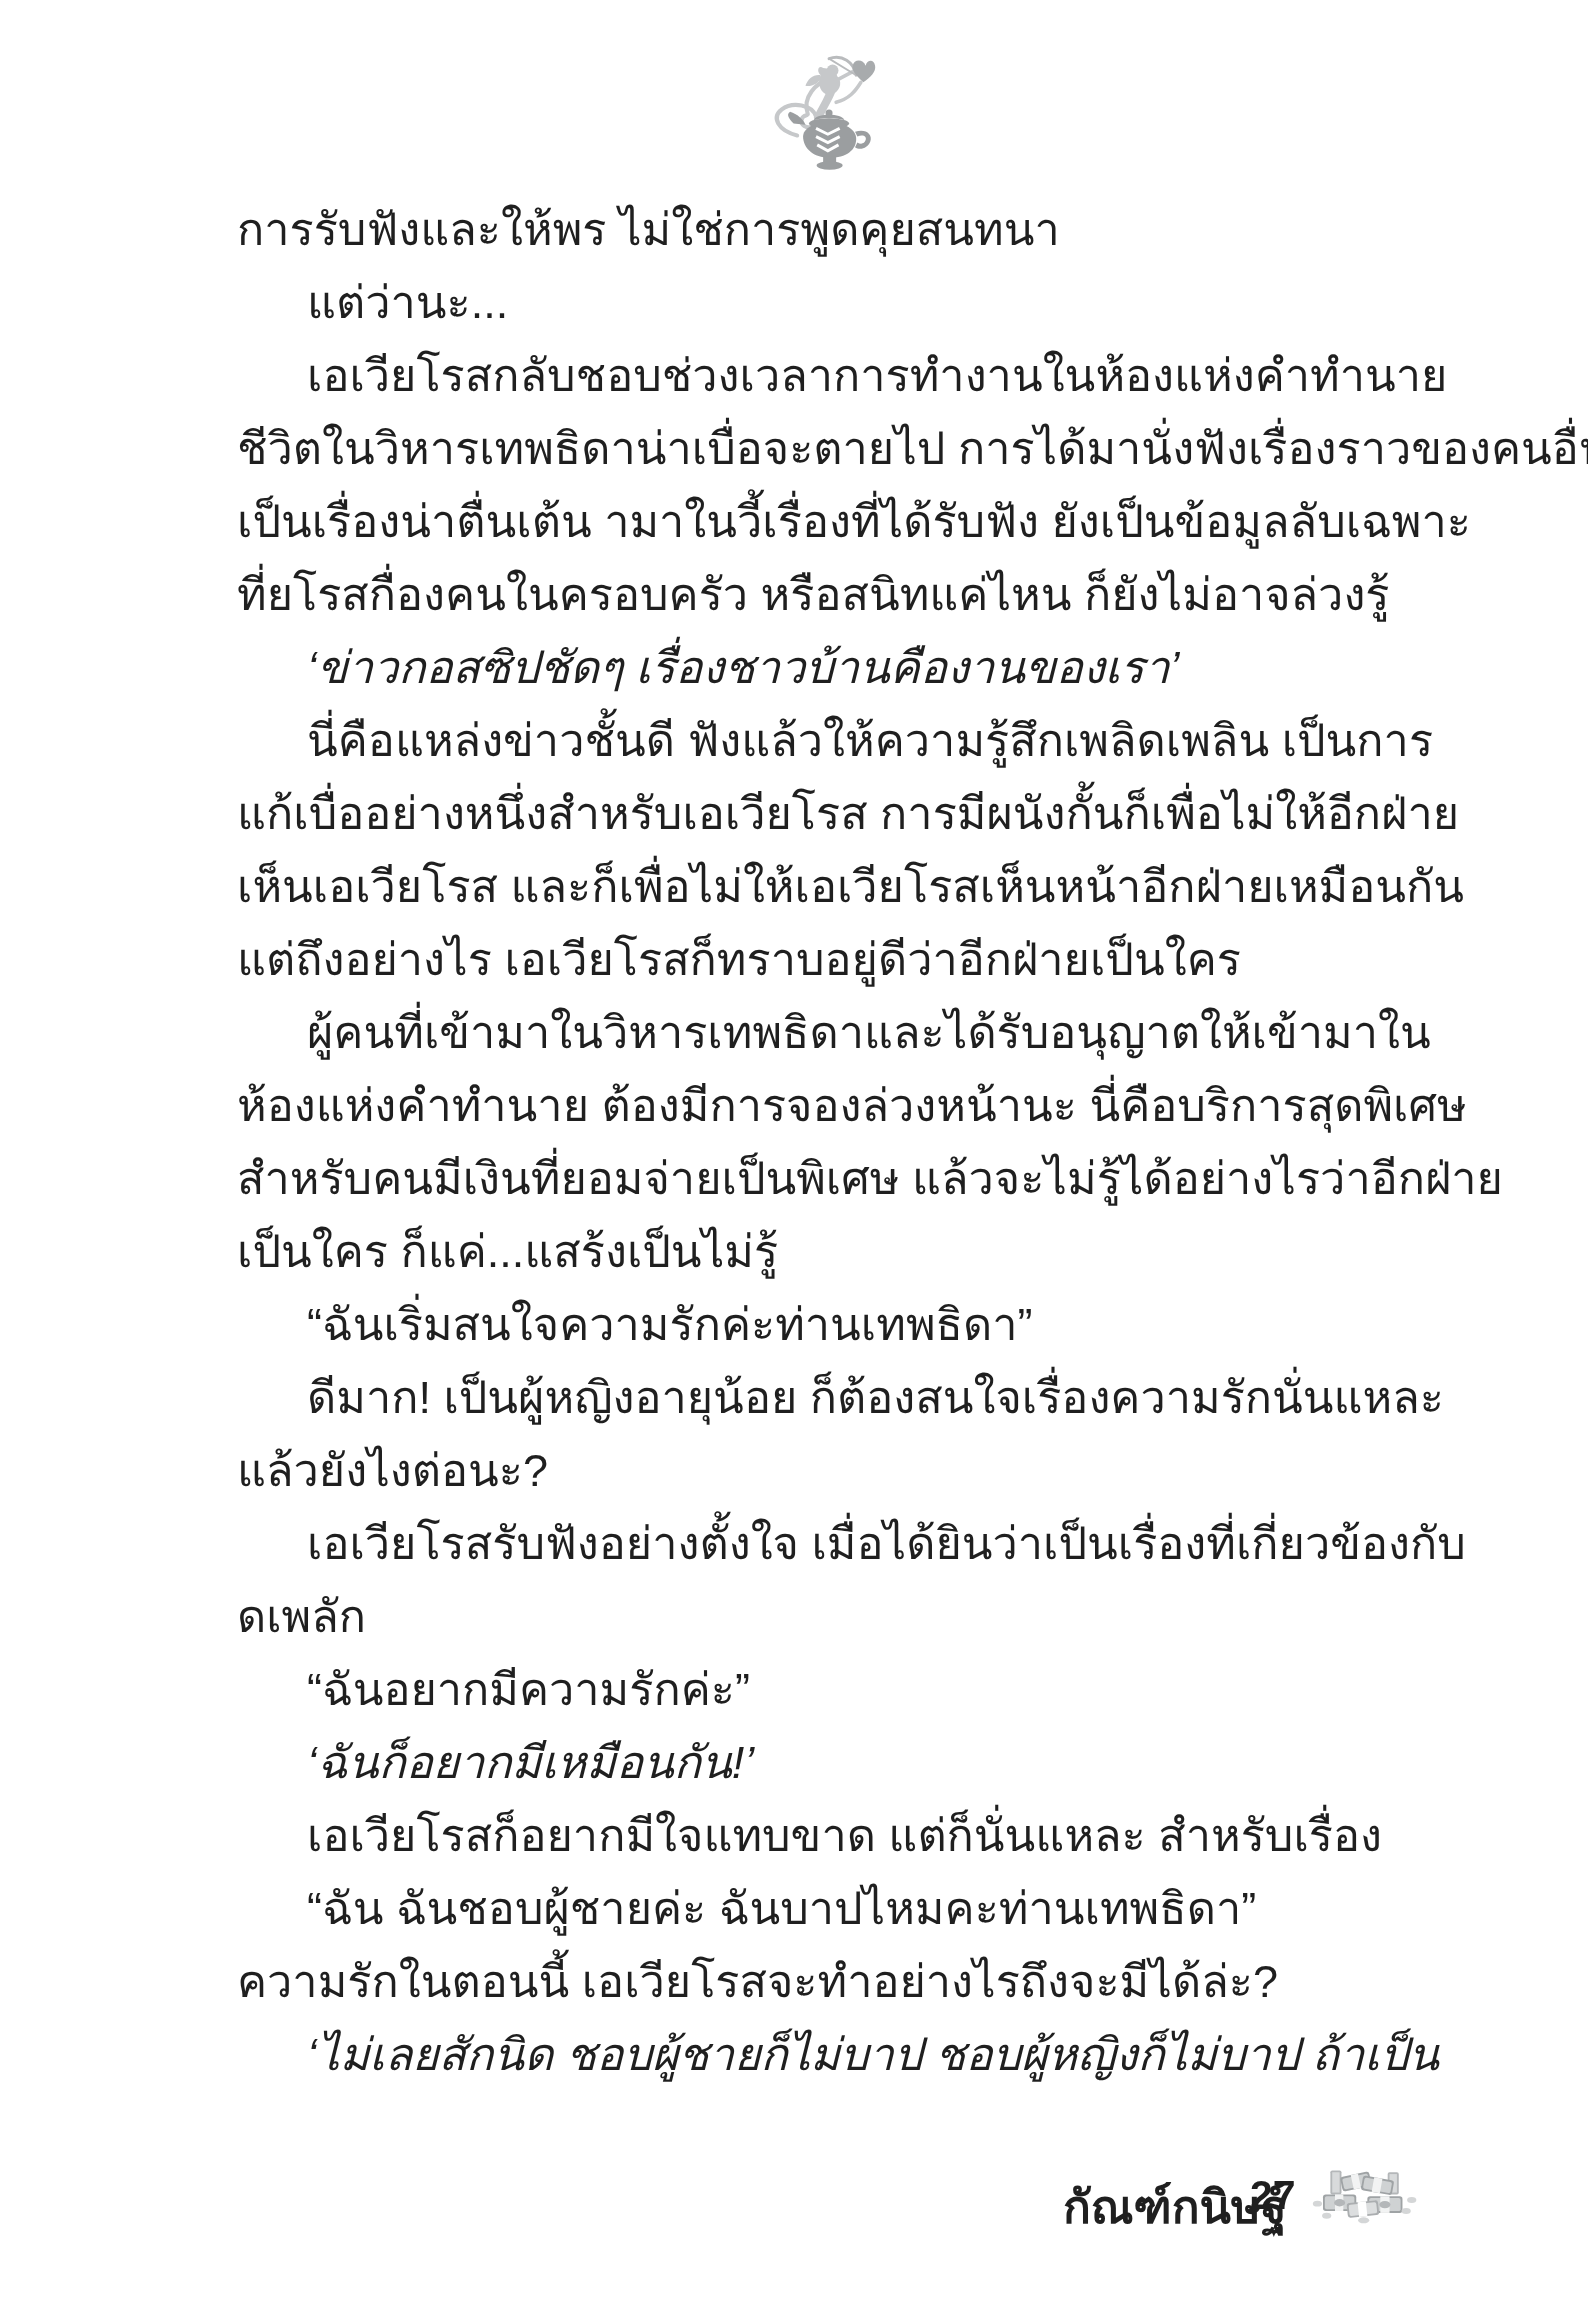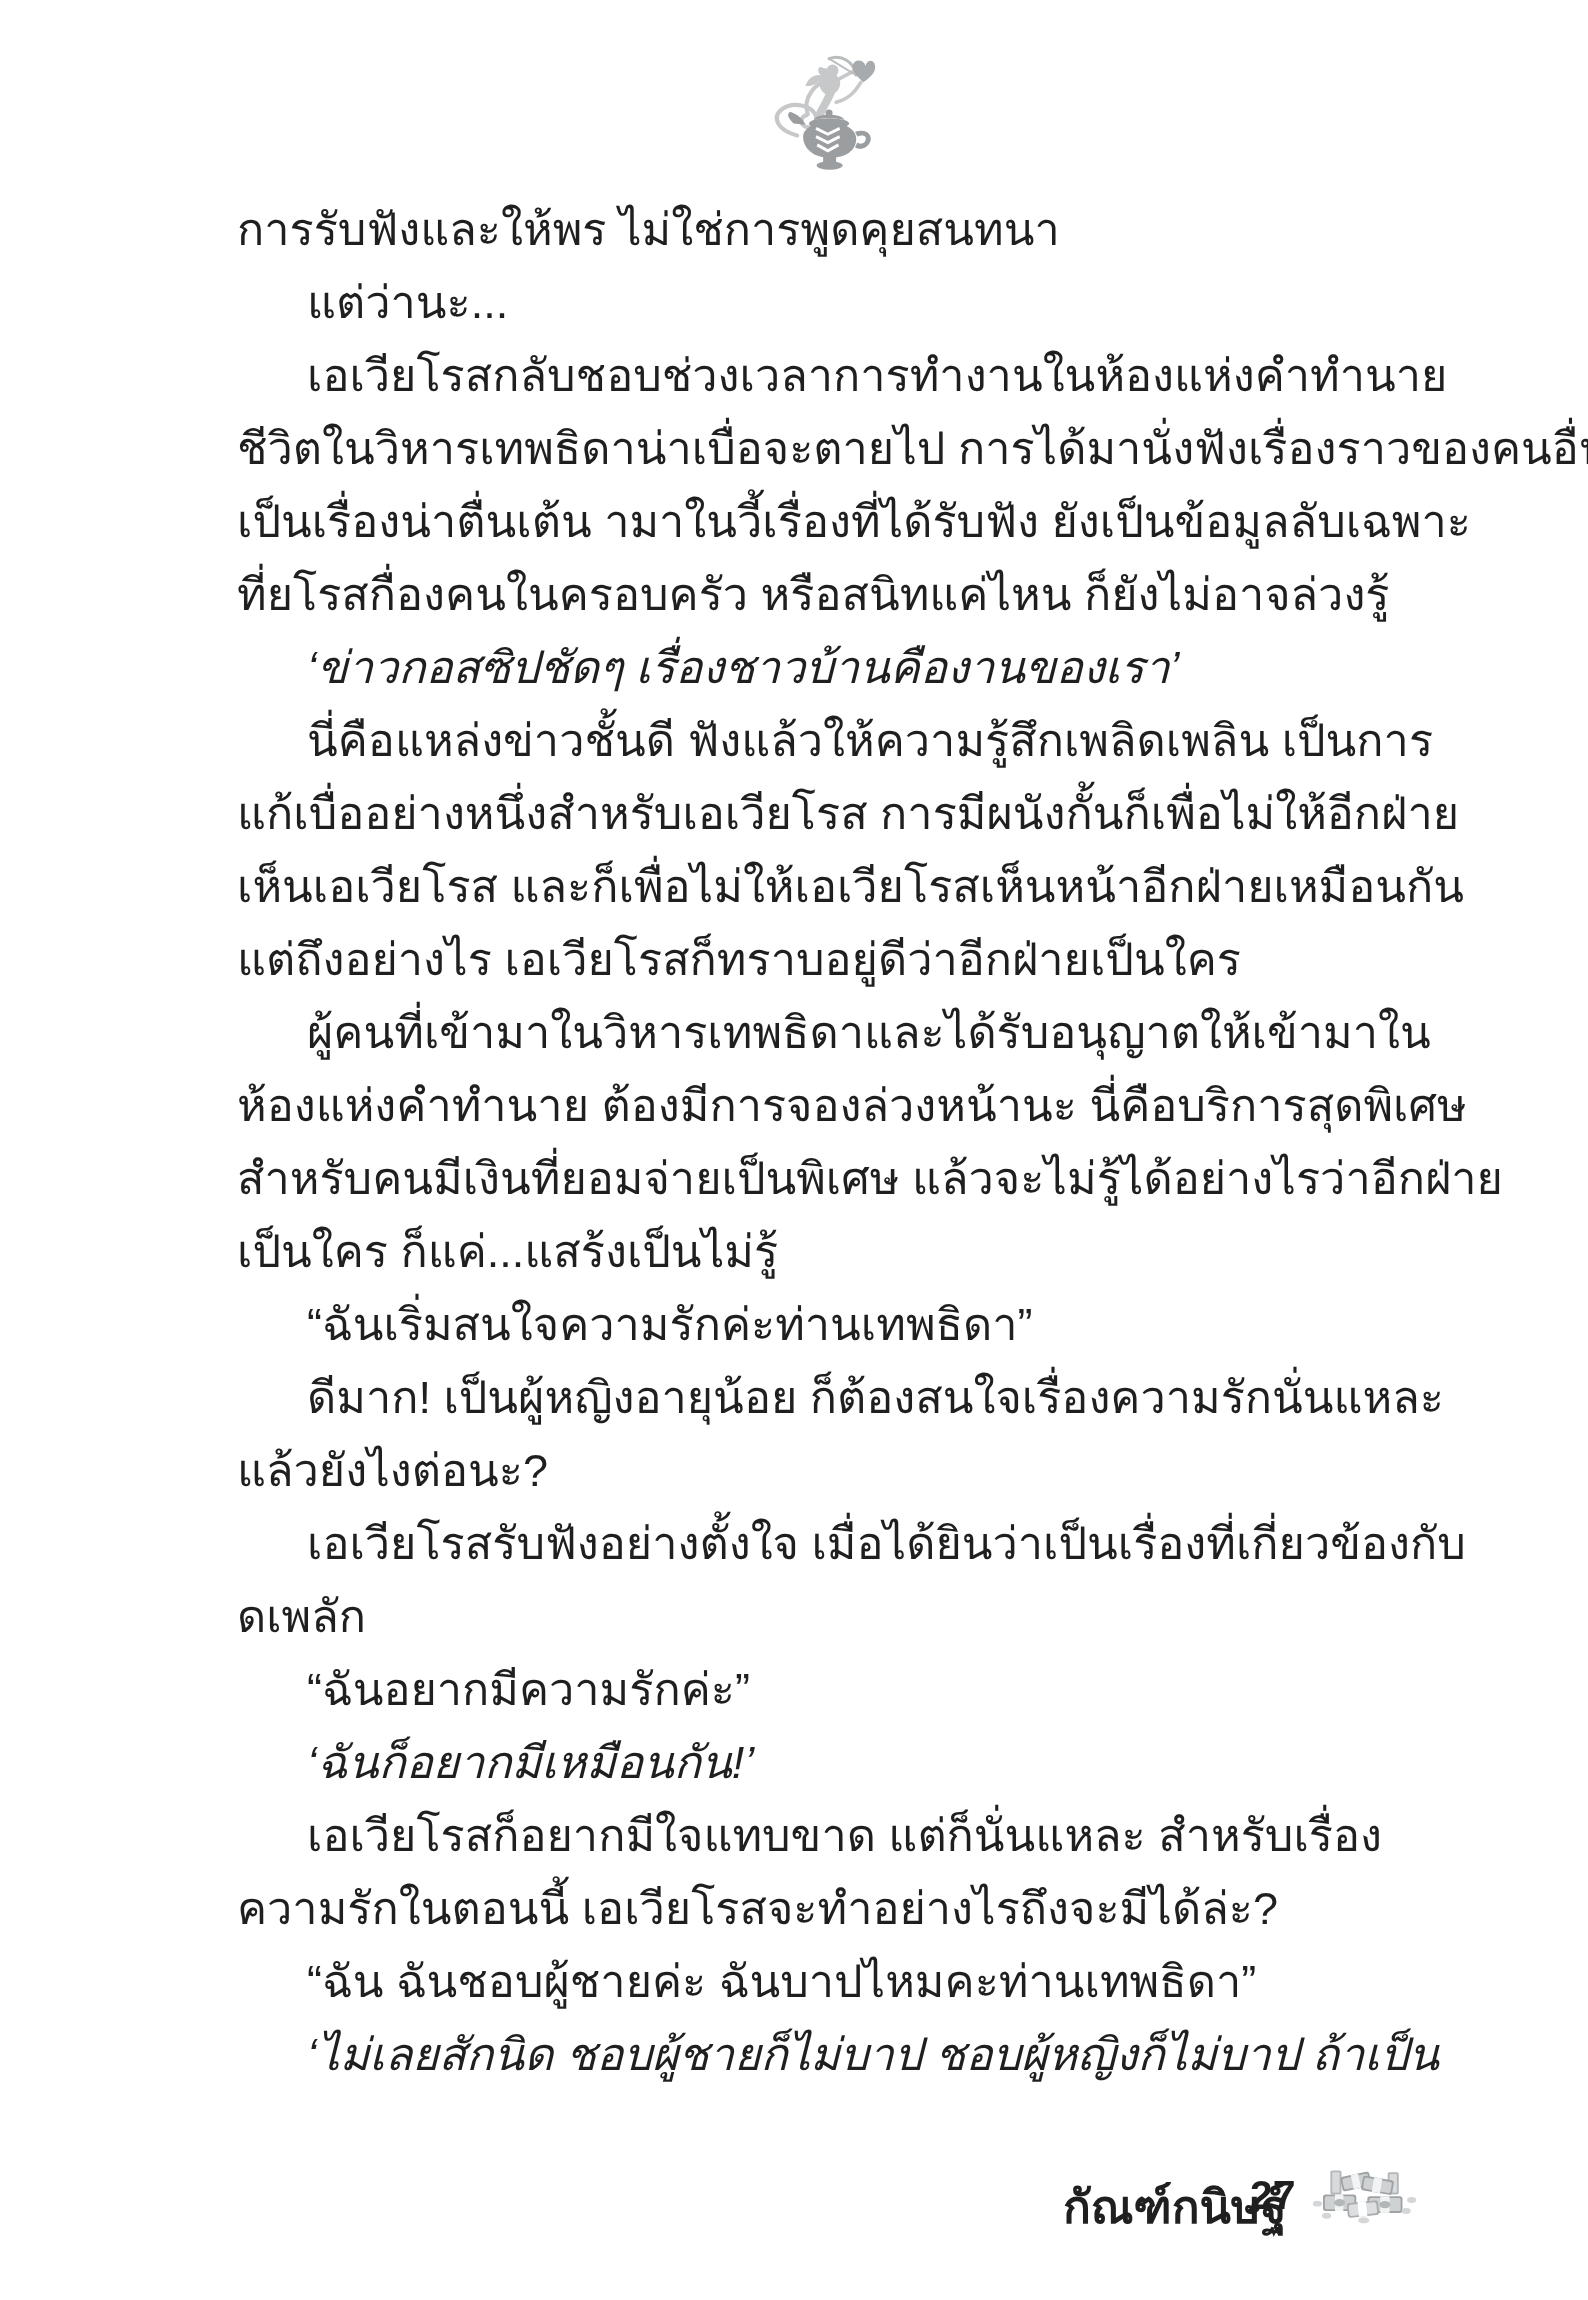--- a/index.html
+++ b/index.html
@@ -84,22 +84,22 @@
   <div class="line">สำหรับคนมีเงินที่ยอมจ่ายเป็นพิเศษ แล้วจะไม่รู้ได้อย่างไรว่าอีกฝ่าย</div>
   <div class="line">เป็นใคร ก็แค่...แสร้งเป็นไม่รู้</div>
   <div class="line ind">“ฉันเริ่มสนใจความรักค่ะท่านเทพธิดา”</div>
   <div class="line ind">ดีมาก! เป็นผู้หญิงอายุน้อย ก็ต้องสนใจเรื่องความรักนั่นแหละ</div>
   <div class="line">แล้วยังไงต่อนะ?</div>
   <div class="line ind">เอเวียโรสรับฟังอย่างตั้งใจ เมื่อได้ยินว่าเป็นเรื่องที่เกี่ยวข้องกับ</div>
   <div class="line">ดเพลัก</div>
   <div class="line ind">“ฉันอยากมีความรักค่ะ”</div>
   <div class="line ind ita">‘ฉันก็อยากมีเหมือนกัน!’</div>
   <div class="line ind">เอเวียโรสก็อยากมีใจแทบขาด แต่ก็นั่นแหละ สำหรับเรื่อง</div>
+  <div class="line ind">“ฉัน ฉันชอบผู้ชายค่ะ ฉันบาปไหมคะท่านเทพธิดา”</div>
   <div class="line">ความรักในตอนนี้ เอเวียโรสจะทำอย่างไรถึงจะมีได้ล่ะ?</div>
-  <div class="line ind">“ฉัน ฉันชอบผู้ชายค่ะ ฉันบาปไหมคะท่านเทพธิดา”</div>
   <div class="line ind ita">‘ไม่เลยสักนิด ชอบผู้ชายก็ไม่บาป ชอบผู้หญิงก็ไม่บาป ถ้าเป็น</div>
 </div>
 
 <div class="footer">
   <span class="footer-author">กัณฑ์กนิษฐ์</span>
   <span class="footer-page">27</span>
   <svg class="footer-money" viewBox="0 0 120 66" xmlns="http://www.w3.org/2000/svg">
 
     <rect x="22" y="8" width="12" height="26" rx="2" fill="#b4b7b9"></rect>
     <rect x="24" y="10" width="8" height="22" fill="#d8dadb"></rect>

